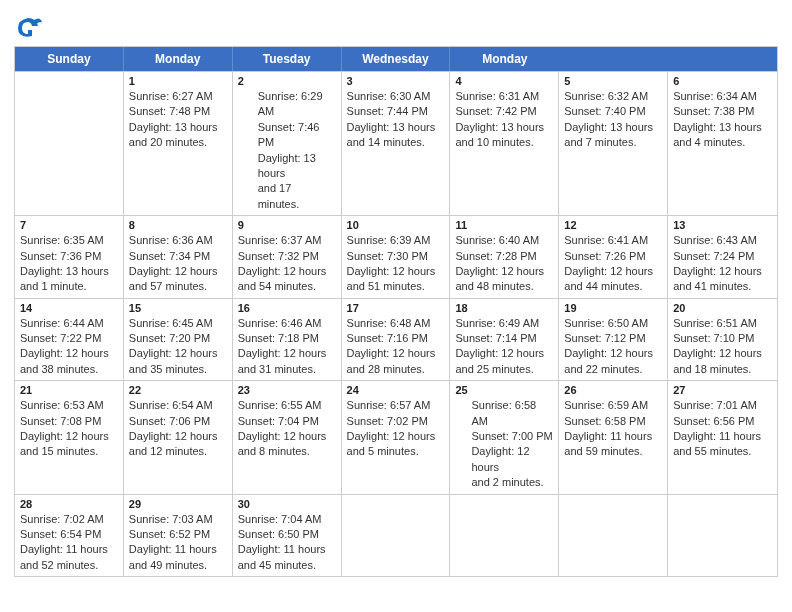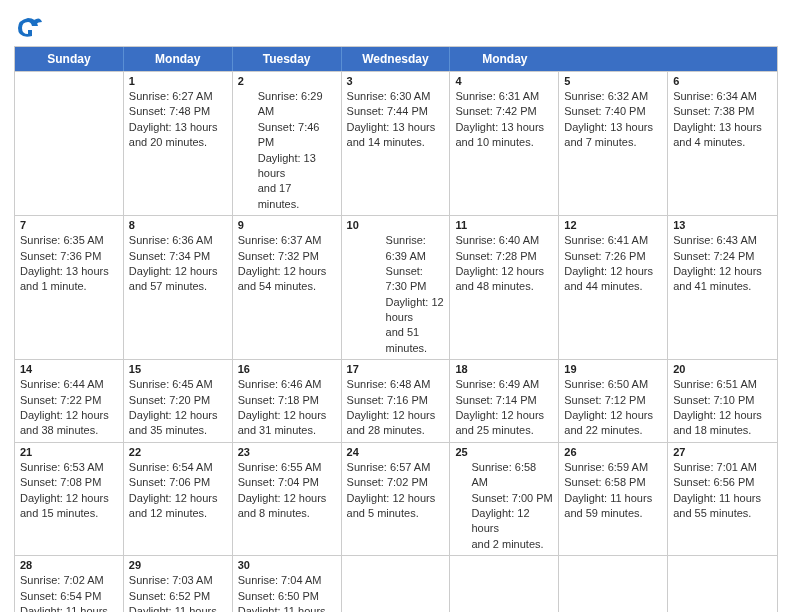--- a/index.html
+++ b/index.html
@@ -202,21 +202,21 @@
           </div>
           <div class="cal-cell">
             <div class="day-number">9</div>
             <div class="day-info" style="white-space: pre-line;">Sunrise: 6:37 AM
 Sunset: 7:32 PM
 Daylight: 12 hours
 and 54 minutes.</div>
           </div>
           <div class="cal-cell">
             <div class="day-number">10</div>
-            <div class="day-info" style="white-space: pre-line; margin-left: 39px;">Sunrise: 6:39 AM
+            <div class="day-info" style="white-space: pre-line;">Sunrise: 6:39 AM
 Sunset: 7:30 PM
 Daylight: 12 hours
 and 51 minutes.</div>
           </div>
           <div class="cal-cell">
             <div class="day-number">11</div>
             <div class="day-info" style="white-space: pre-line;">Sunrise: 6:40 AM
 Sunset: 7:28 PM
 Daylight: 12 hours
 and 48 minutes.</div>

